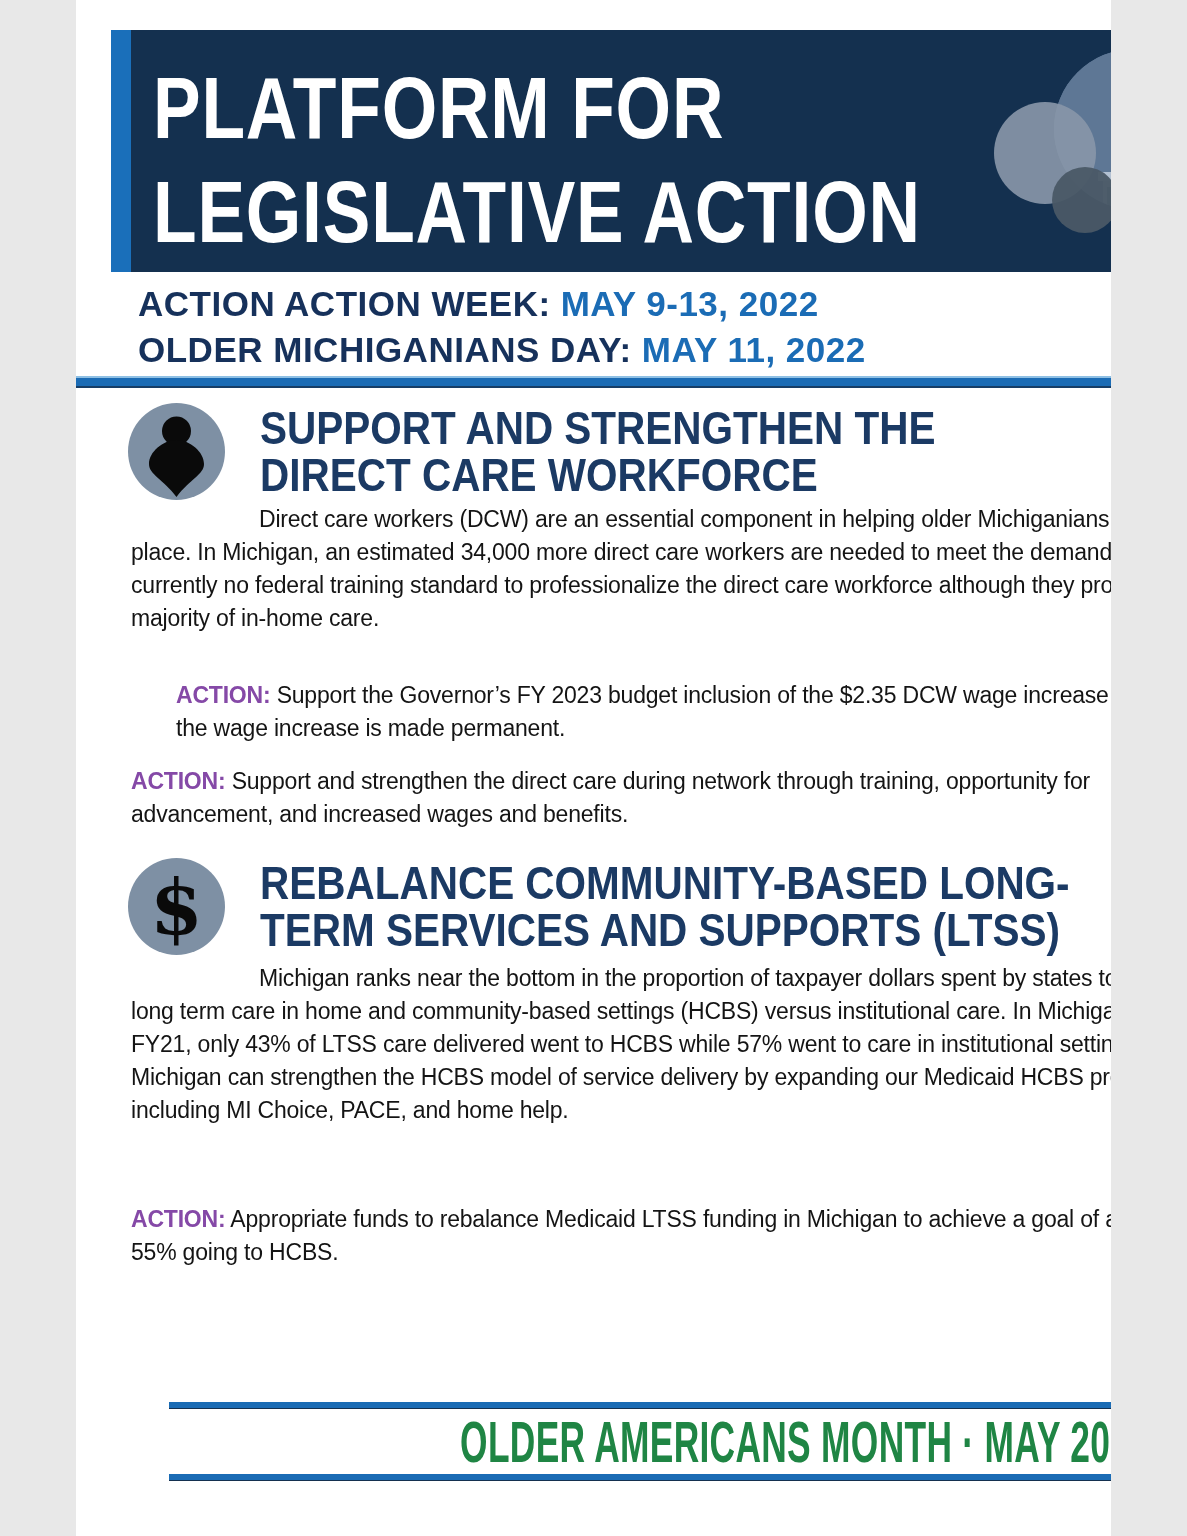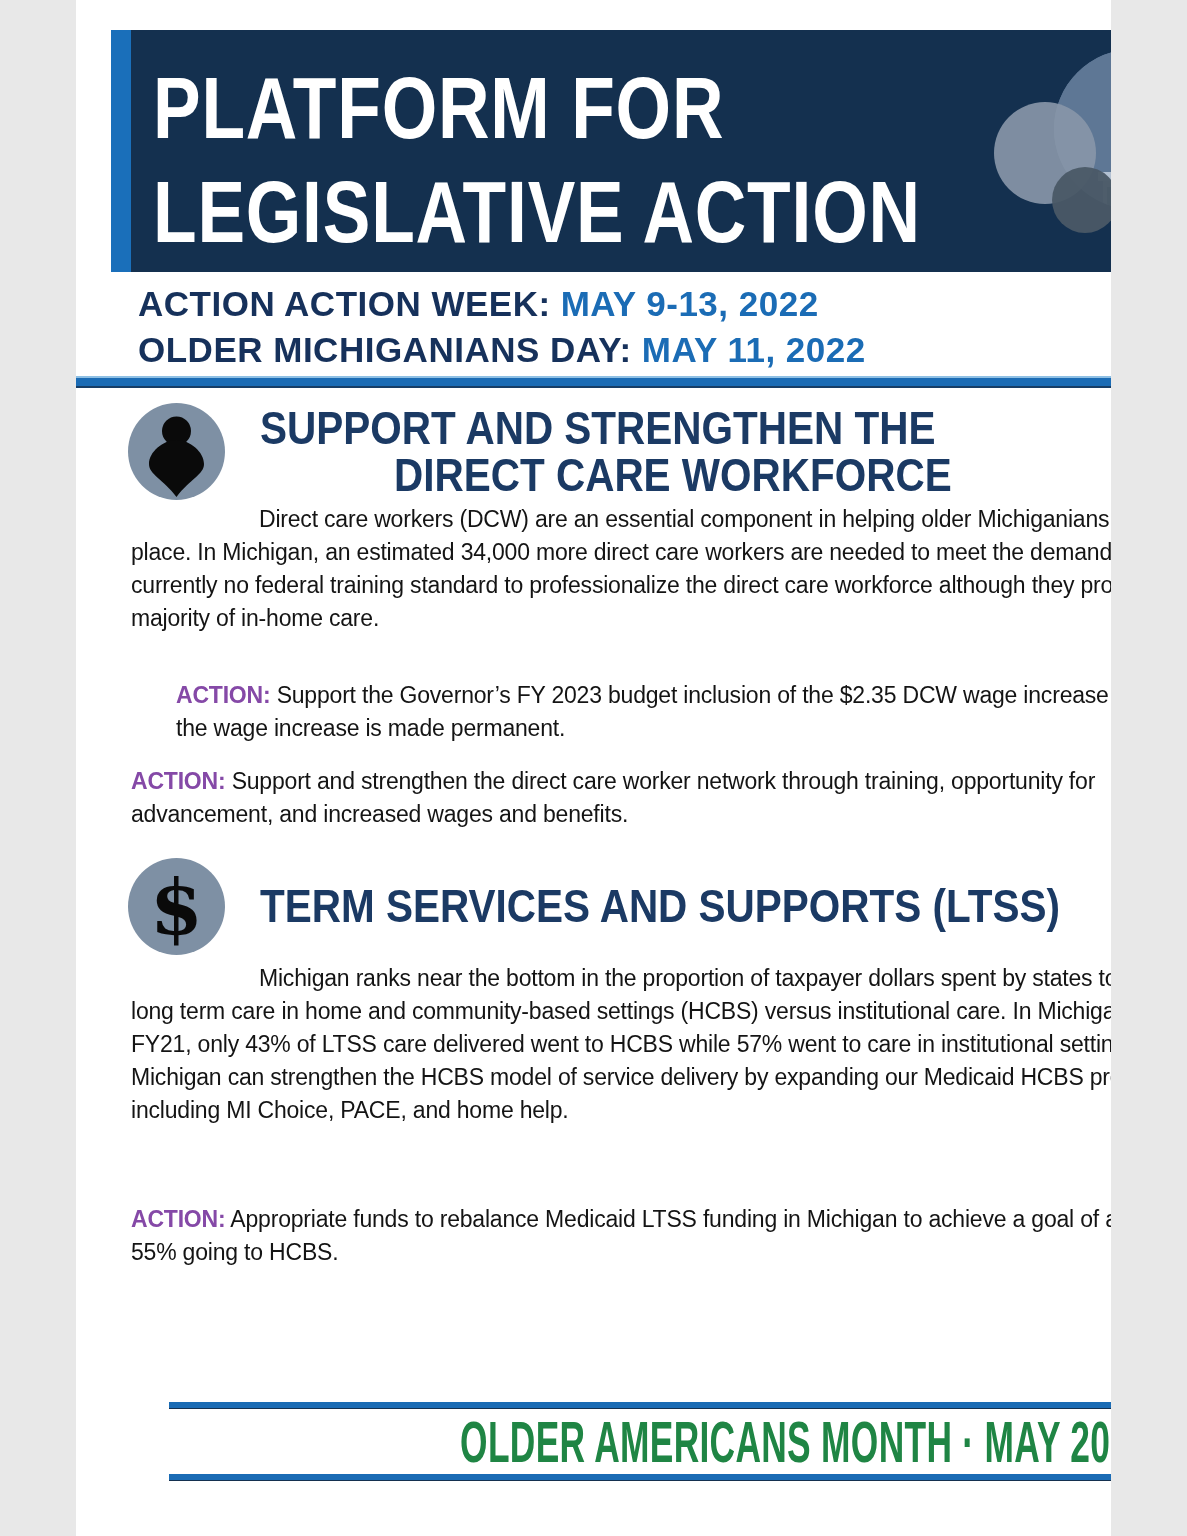--- a/index.html
+++ b/index.html
@@ -122,50 +122,51 @@
     <div class="date-row">
       <span class="date-label">ACTION ACTION WEEK:</span><span class="date-value">MAY 9-13, 2022</span>
     </div>
     <div class="date-row">
       <span class="date-label">OLDER MICHIGANIANS DAY:</span><span class="date-value">MAY 11, 2022</span>
     </div>
   </div>
 
   <div class="rule"></div>
 
-  <div class="sec-header" style="top:403px;text-align:right;">
+  <div class="sec-header" style="top:403px;">
     <svg class="sec-icon" viewBox="0 0 97 97">
       <circle cx="48.5" cy="48.5" r="48.5" fill="#7E90A4"></circle>
       <circle cx="48.5" cy="28" r="14.5" fill="#0A0A0A"></circle>
       <path d="M48.5,37 C62,37 76,49 76,61 C76,71.5 62,76 48.5,94 C35,76 21,71.5 21,61 C21,49 35,37 48.5,37 Z" fill="#0A0A0A"></path>
     </svg>
     <div class="sec-titles">
       <div class="h-line"><span>SUPPORT AND STRENGTHEN THE</span></div>
       <div class="h-line"><span>DIRECT CARE WORKFORCE</span></div>
     </div>
   </div>
 
   <p class="para indent" style="top:503px;">Direct care workers (DCW) are an essential component in helping older Michiganians age in place. In Michigan, an estimated 34,000 more direct care workers are needed to meet the demand. There is currently no federal training standard to professionalize the direct care workforce although they provide the majority of in-home care.</p>
 
   <p class="para" style="top:679px;margin-left:45px;">
     <span class="action-label">ACTION:</span>
     <span>Support the Governor’s FY 2023 budget inclusion of the $2.35 DCW wage increase and ensure the wage increase is made permanent.</span>
   </p>
 
   <p class="para" style="top:765px;">
     <span class="action-label">ACTION:</span>
-    <span>Support and strengthen the direct care worker network through training, opportunity for advancement, and increased wages and benefits.</span>
+    <span>Support and strengthen the direct care during network through training, opportunity for advancement, and increased wages and benefits.</span>
   </p>
 
   <div class="sec-header" style="top:858px;">
     <svg class="sec-icon" viewBox="0 0 97 97">
       <circle cx="48.5" cy="48.5" r="48.5" fill="#7E90A4"></circle>
       <text x="48.5" y="76" text-anchor="middle" font-family="DejaVu Serif, serif" font-weight="bold" font-size="76" fill="#0A0A0A">$</text>
     </svg>
     <div class="sec-titles">
+      <div class="h-line"><span>REBALANCE COMMUNITY-BASED LONG-</span></div>
       <div class="h-line"><span>TERM SERVICES AND SUPPORTS (LTSS)</span></div>
     </div>
   </div>
 
   <p class="para indent" style="top:962px;">Michigan ranks near the bottom in the proportion of taxpayer dollars spent by states to provide long term care in home and community-based settings (HCBS) versus institutional care. In Michigan during FY21, only 43% of LTSS care delivered went to HCBS while 57% went to care in institutional settings. Michigan can strengthen the HCBS model of service delivery by expanding our Medicaid HCBS programs including MI Choice, PACE, and home help.</p>
 
   <p class="para" style="top:1203px;">
     <span class="action-label">ACTION:</span>
     <span>Appropriate funds to rebalance Medicaid LTSS funding in Michigan to achieve a goal of at least 55% going to HCBS.</span>
   </p>

